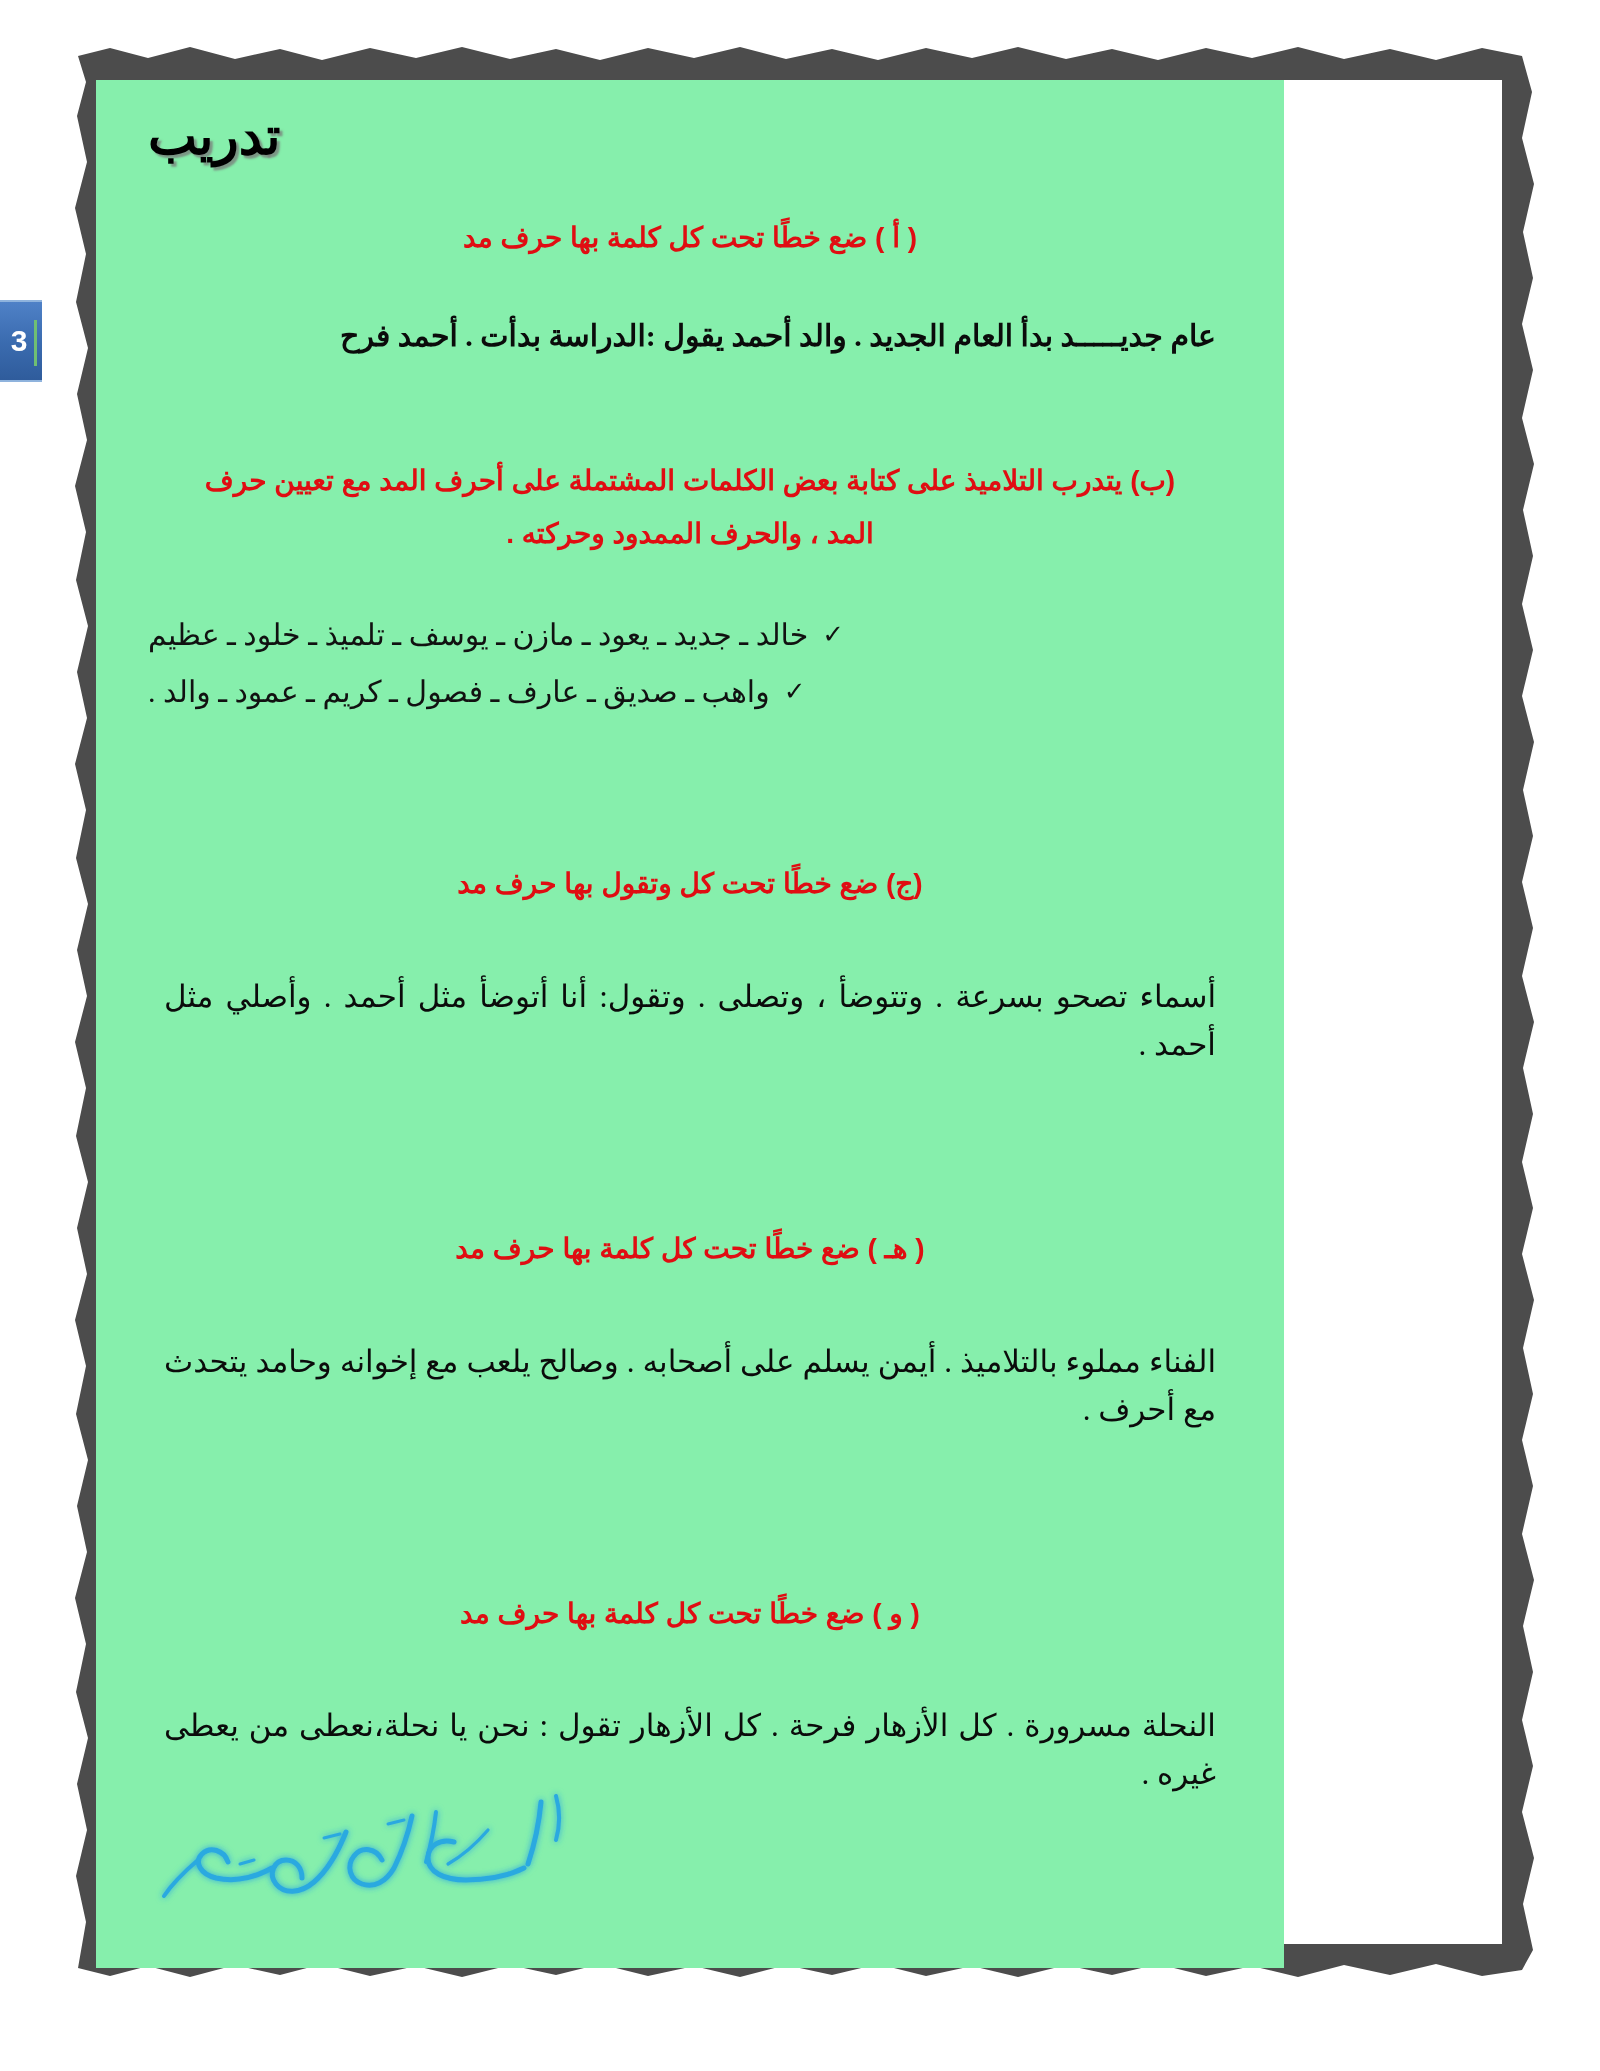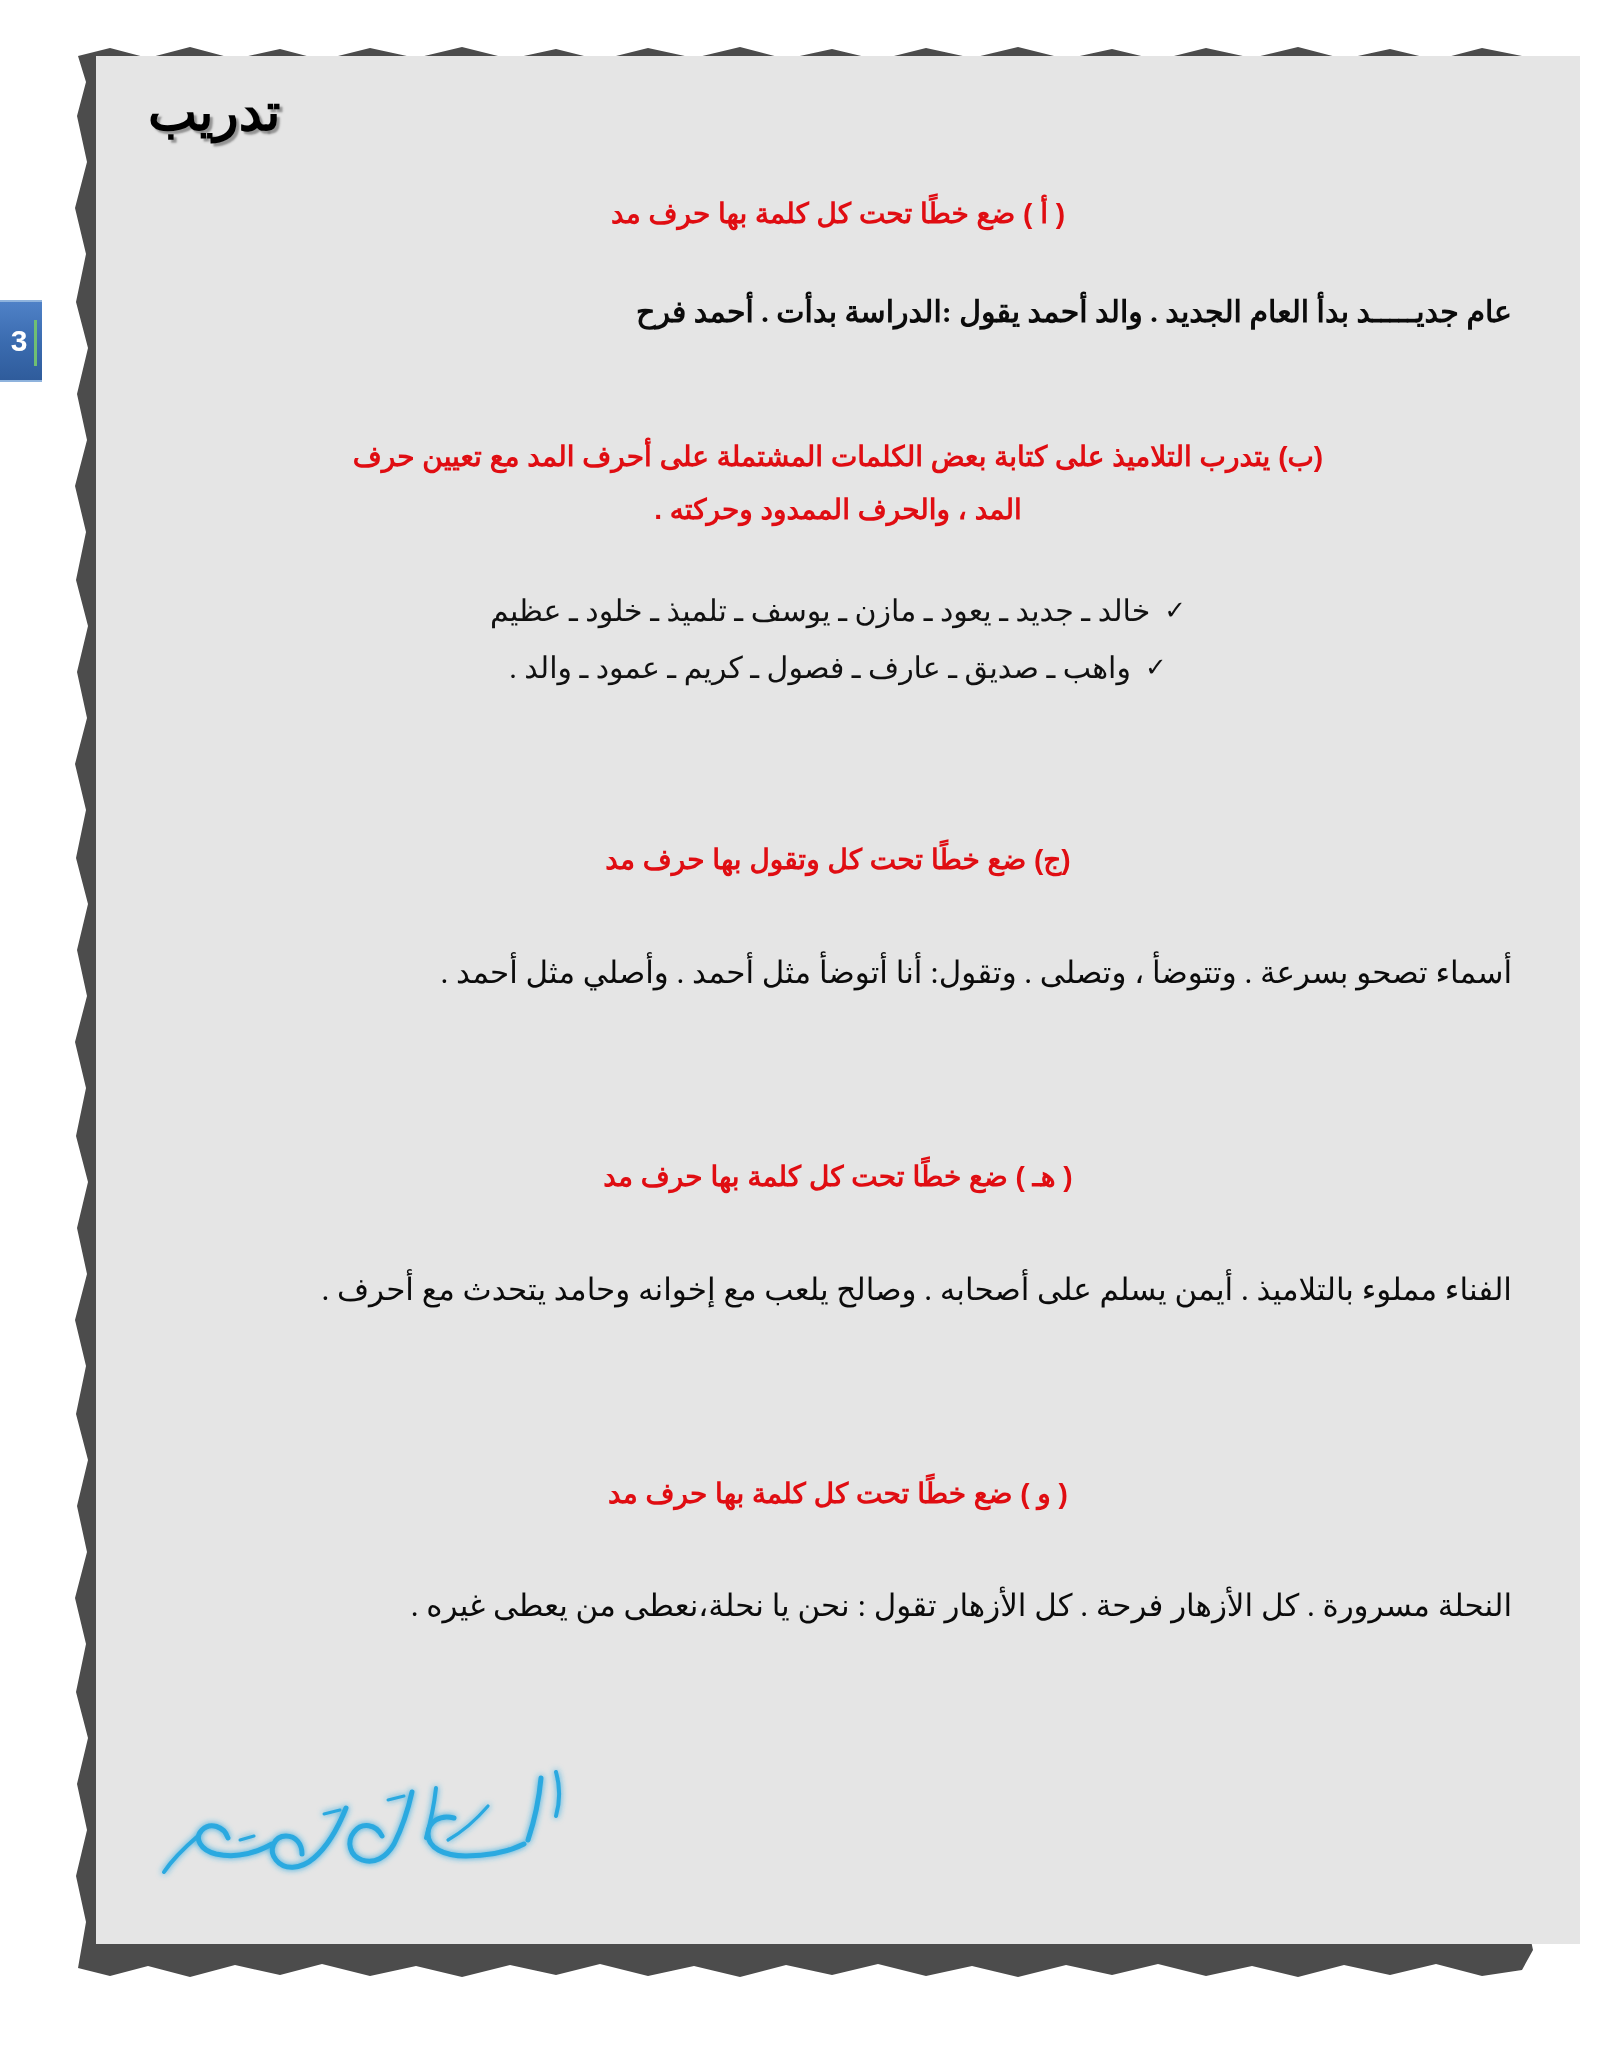--- a/index.html
+++ b/index.html
@@ -41,23 +41,23 @@
   #frame{
     position:absolute;
     left:70px; top:42px;
     width:1470px; height:1940px;
   }
   #frame svg{display:block;width:100%;height:100%;}
 
   
   #sheet{
     position:absolute;
-    left:96px; top:56px;
-    width:1484px; height:1888px;
-    background:#e5e5e5;
+    left:96px; top:80px;
+    width:1188px; height:1888px;
+    background:#86efac;
     box-sizing:border-box;
   }
 
   
   .content{
     position:absolute;
     left:0; top:0;
     width:100%; height:100%;
     padding:18px 52px 0 52px;
     box-sizing:border-box;
@@ -96,21 +96,21 @@
 
   .gap-xl{height:74px;}
   .gap-lg{height:58px;}
   .gap-md{height:40px;}
   .gap-sm{height:26px;}
 
   .bullet-list{
     list-style:none;
     margin:0;
     padding:0;
-    text-align:center;
+    text-align:left;
   }
   .bullet-list li{
     font-size:30px;
     color:#111;
     line-height:1.9;
     white-space:nowrap;
     display:block;
   }
   .bullet-list .tick{
     display:inline-block;

